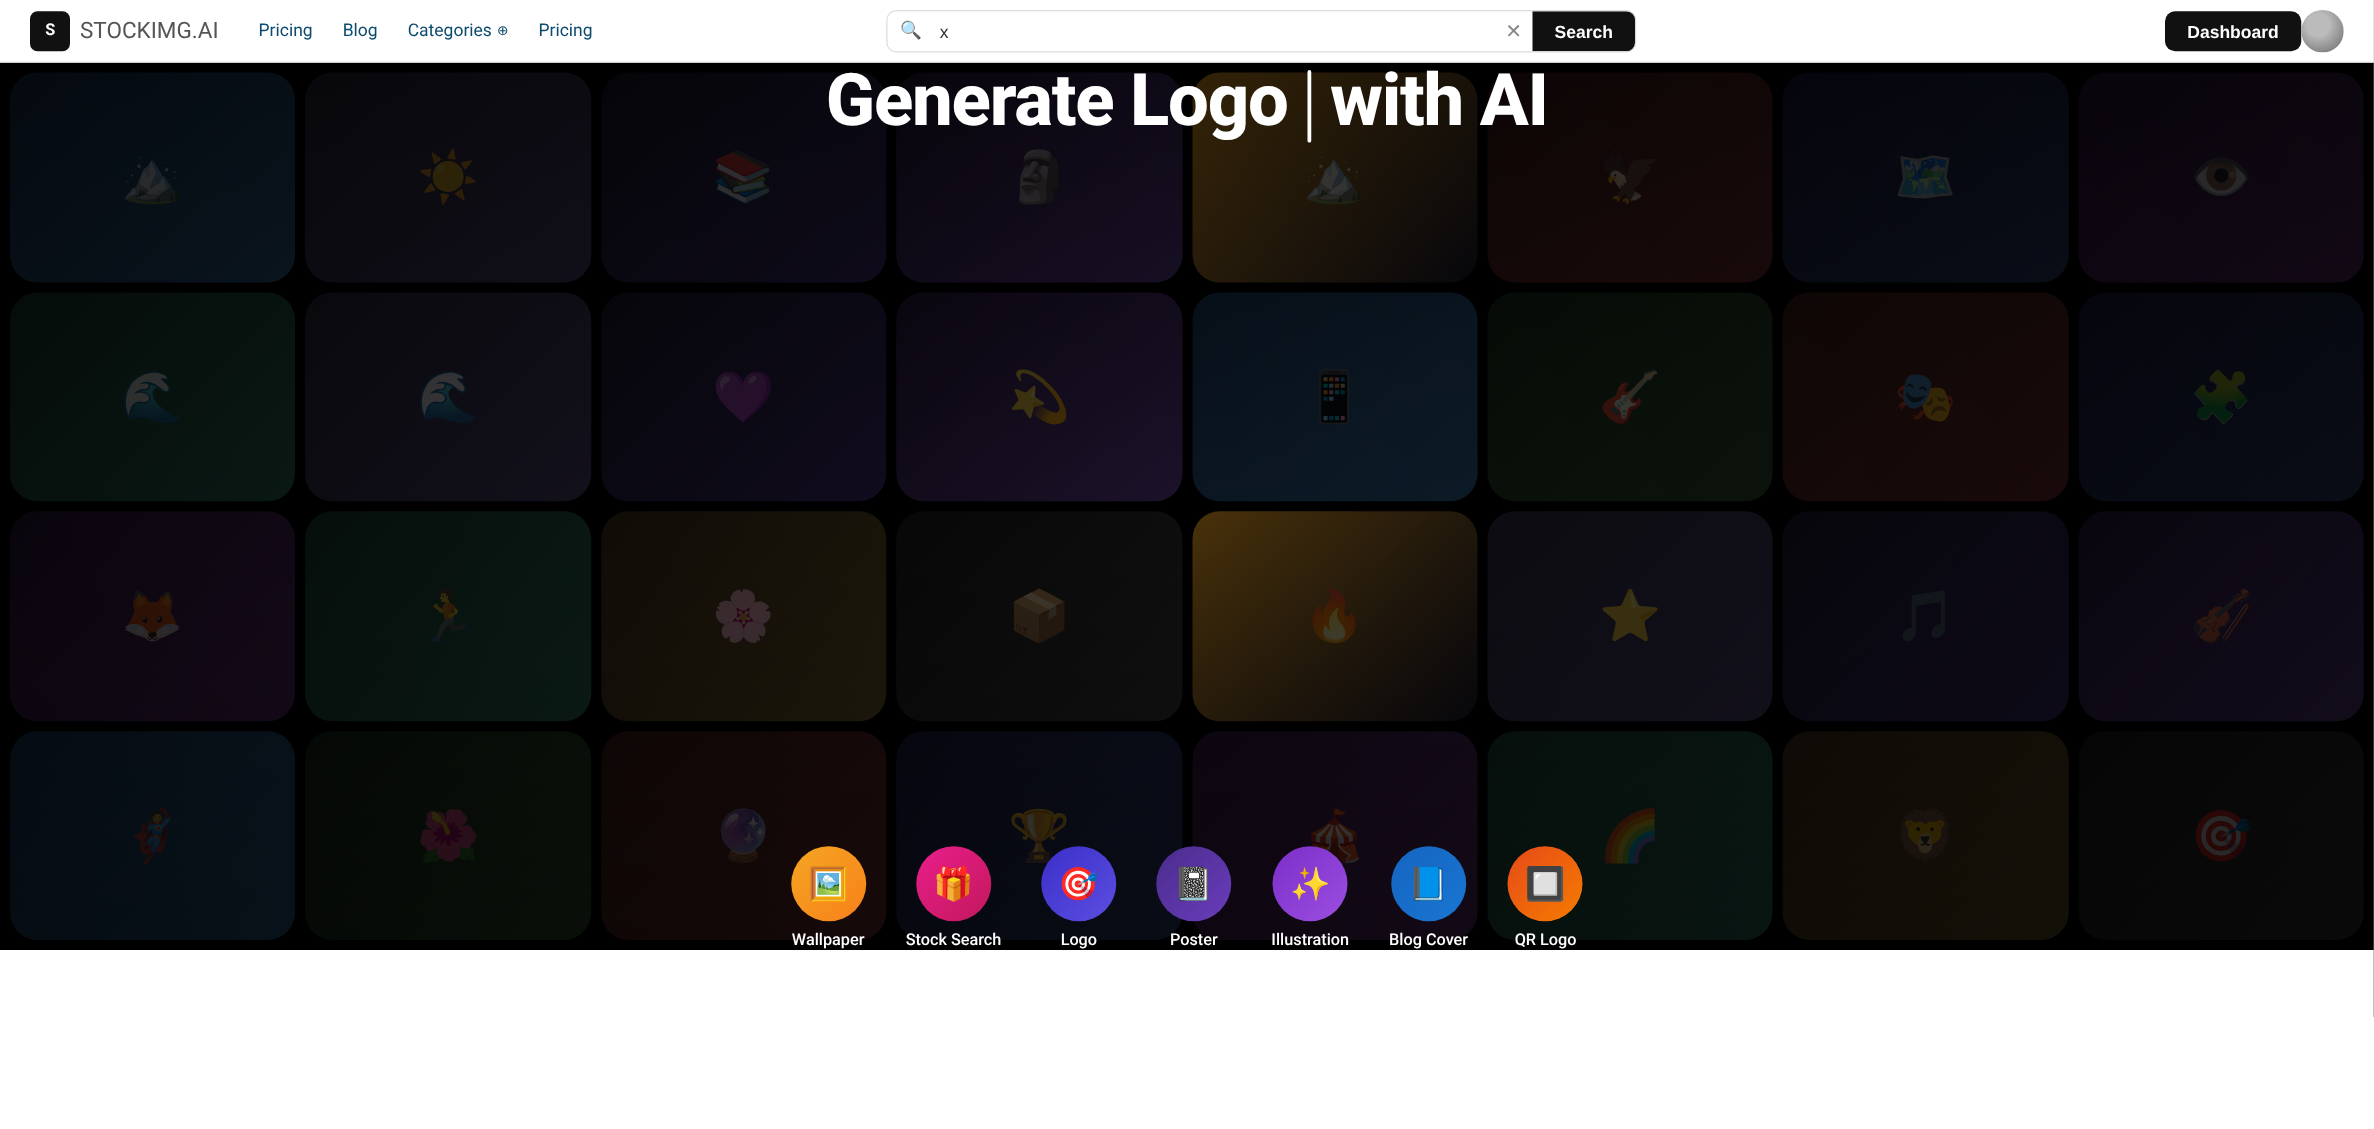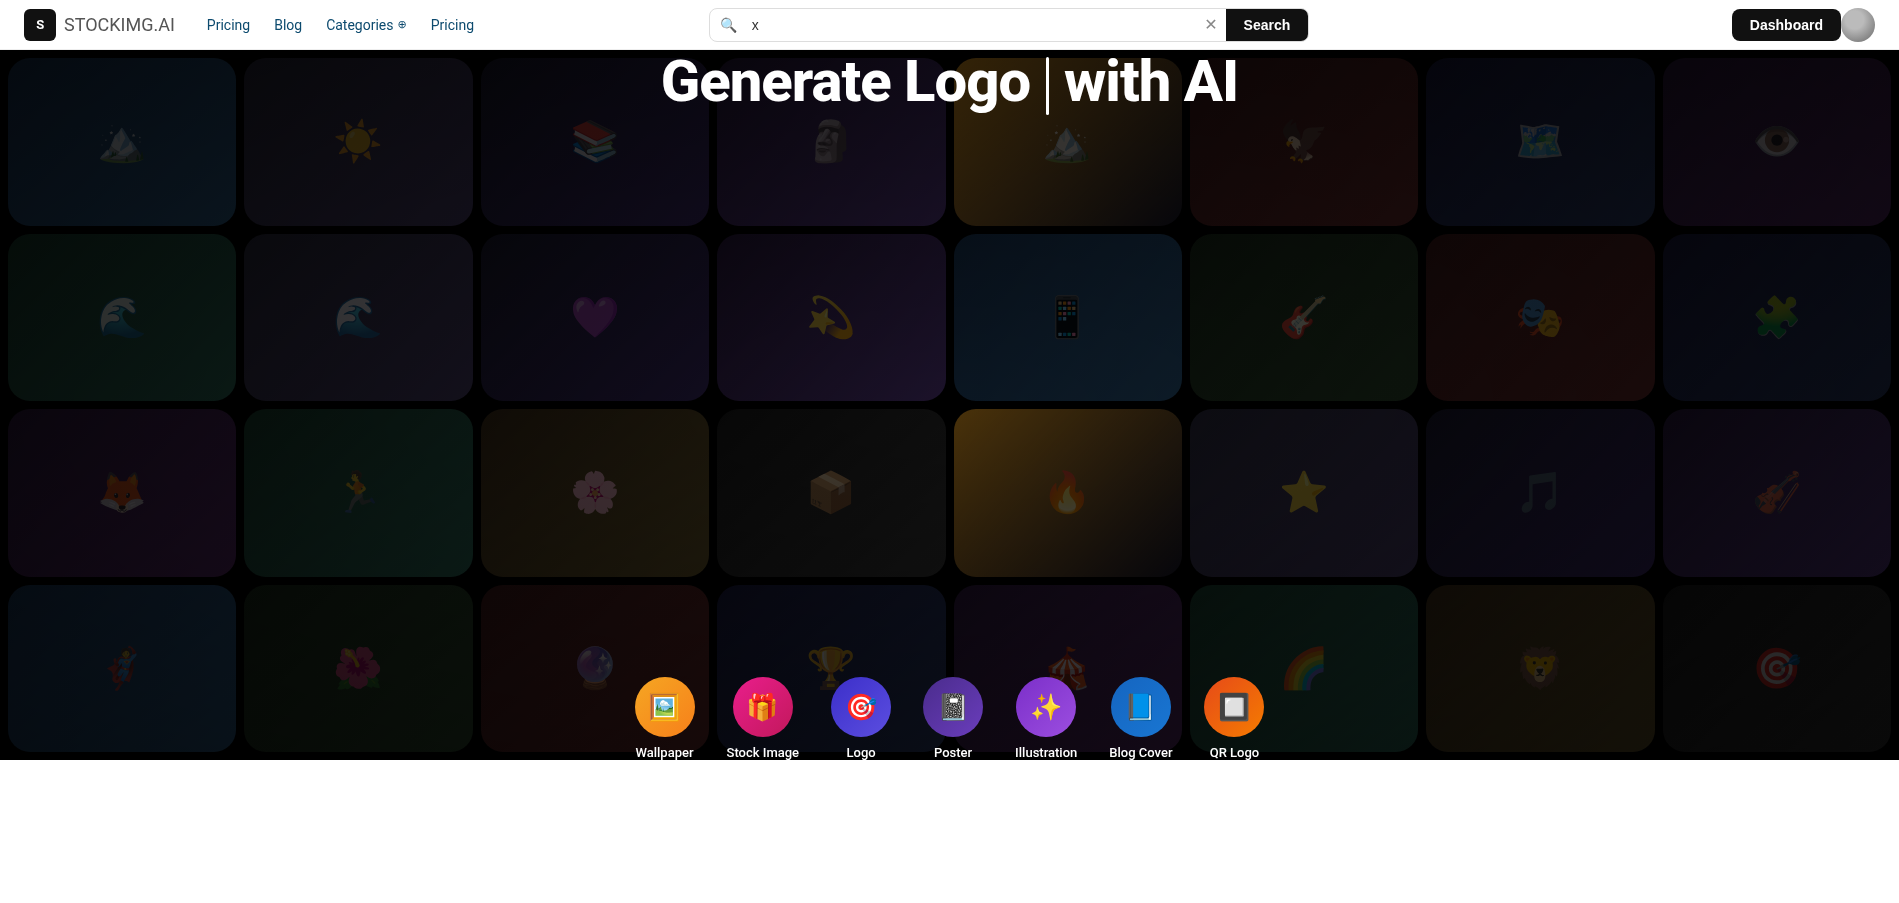--- a/index.html
+++ b/index.html
@@ -301,21 +301,21 @@
 
 
     <div id="category-row">
 
     <div class="cat-item">
           <div class="cat-icon-circle cat-wallpaper">🖼️</div>
           <span class="cat-label">Wallpaper</span>
         </div>
         <div class="cat-item">
           <div class="cat-icon-circle cat-stock">🎁</div>
-          <span class="cat-label">Stock Image</span>
+          <span class="cat-label">Stock Search</span>
         </div>
         <div class="cat-item">
           <div class="cat-icon-circle cat-logo">🎯</div>
           <span class="cat-label">Logo</span>
         </div>
         <div class="cat-item">
           <div class="cat-icon-circle cat-poster">📓</div>
           <span class="cat-label">Poster</span>
         </div>
         <div class="cat-item">

